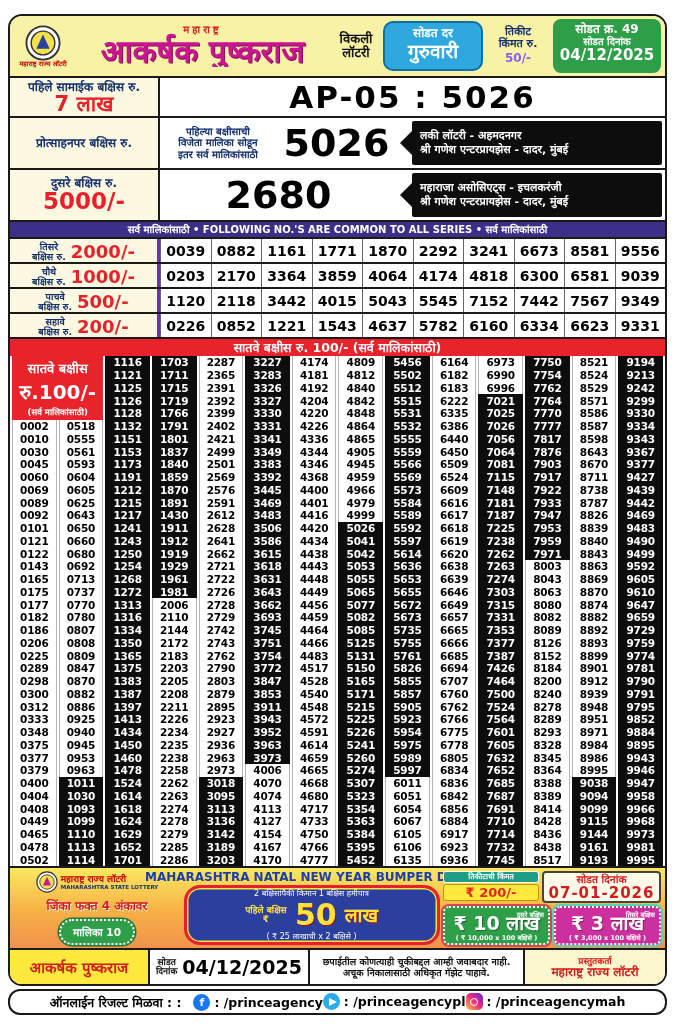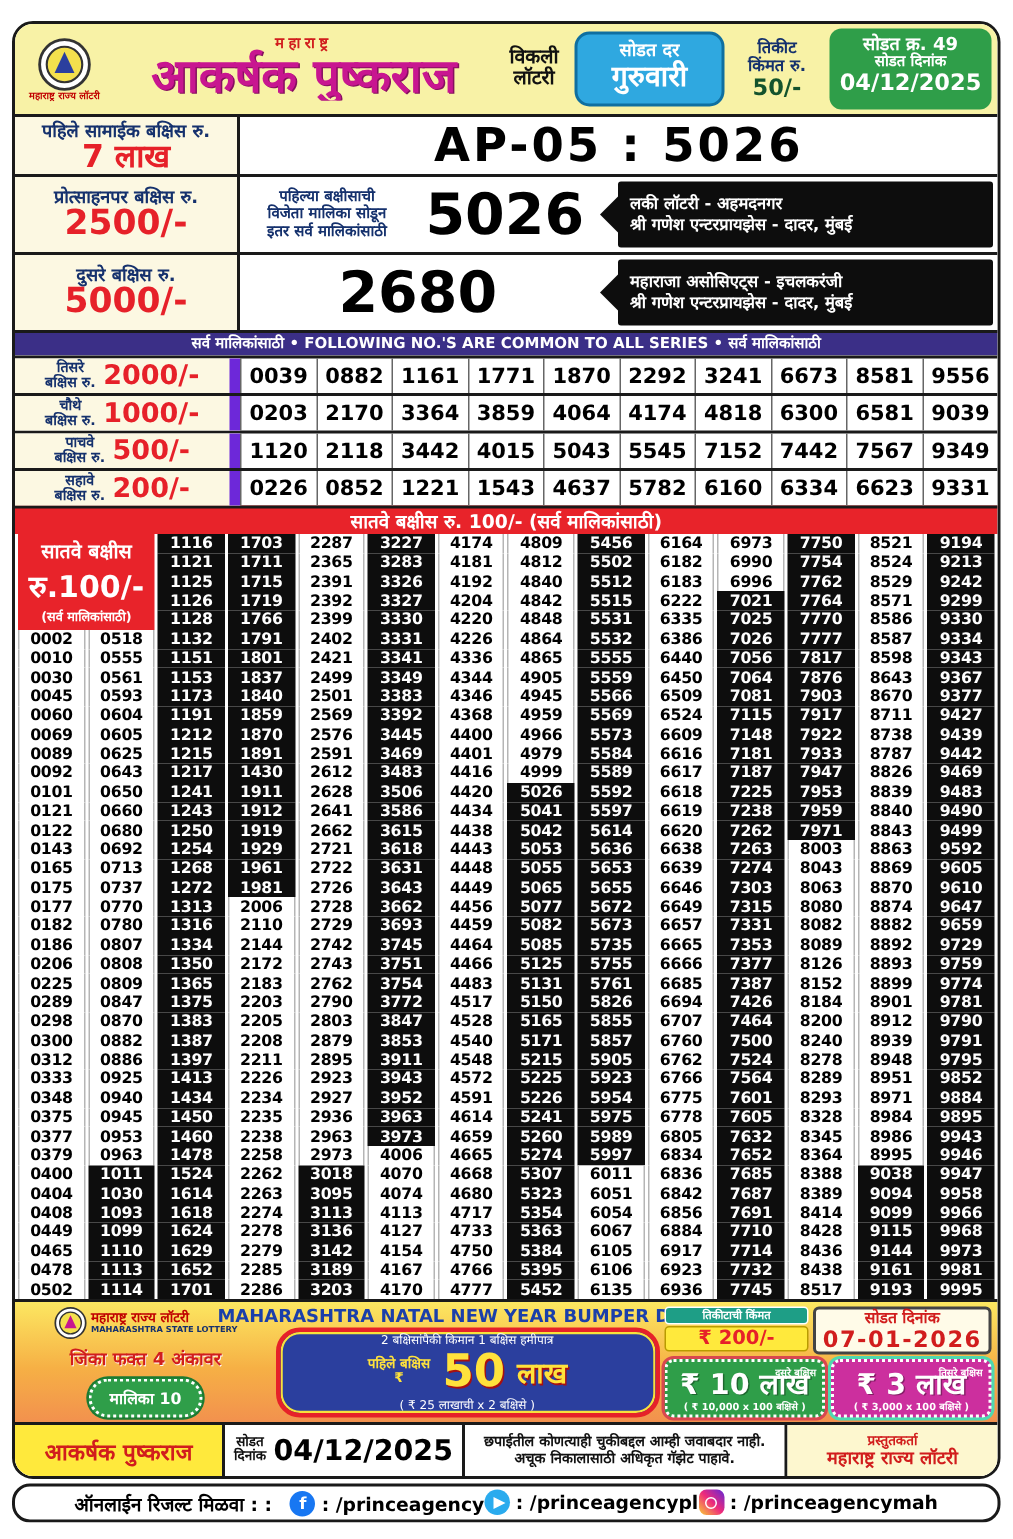--- a/index.html
+++ b/index.html
@@ -13,21 +13,21 @@
   .logo-wrap{width:58px;text-align:center;line-height:0}
   .logo-cap{font-size:6.5px;line-height:7px;color:#c00000;font-weight:bold}
   .title-wrap{flex:1;text-align:center;white-space:nowrap;overflow:hidden}
   .state{color:#d11d1d;font-weight:bold;font-size:10px;letter-spacing:3px;line-height:10px}
   .title{color:#c81690;font-weight:bold;font-size:31px;line-height:32px;text-shadow:1px 1px 0 #86105f}
   .weekly{width:46px;font-size:13px;font-weight:bold;line-height:14px;text-align:center;color:#111}
   .daybox{width:100px;height:50px;background:#2fa8e0;border:2px solid #0f6fa0;border-radius:10px;color:#fff;text-align:center;padding-top:3px}
   .daybox .d1{font-size:12px;font-weight:bold;line-height:14px}
   .daybox .d2{font-size:19px;font-weight:bold;line-height:22px}
   .ticket{width:62px;text-align:center;font-size:11px;font-weight:bold;color:#15316d;line-height:12px}
-  .ticket .tp{color:#14532d;font-size:15px;line-height:17px}
+  .ticket .tp{color:#8b5cf6;font-size:12px;line-height:17px}
   .drawbox{width:108px;height:54px;background:#2f9e49;border-radius:8px;color:#fff;text-align:center;padding-top:3px}
   .g1{font-size:12px;font-weight:bold;line-height:14px}
   .g2{font-size:10px;font-weight:bold;line-height:11px}
   .g3{font-size:15px;font-weight:bold;line-height:16px}
 
   
   .row{display:flex;border-top:2px solid #1a1a1a;align-items:stretch;background:#fff}
   .side-label{width:150px;background:#fcf8e2;border-right:2px solid #1a1a1a;text-align:center;display:flex;flex-direction:column;justify-content:center}
   .sl-top{color:#15316d;font-weight:bold;font-size:12px;line-height:13px}
   .sl-amt{color:#e62129;font-weight:bold;font-size:23px;line-height:23px}
@@ -36,21 +36,21 @@
   .ap-num{flex:1;display:flex;align-items:center;justify-content:center;font-size:31px;font-weight:bold;color:#000;letter-spacing:2px}
   .cons-row,.sec-row{height:52px}
   .cons-note{width:116px;display:flex;flex-direction:column;justify-content:center;text-align:center;font-size:10px;font-weight:bold;color:#15316d;line-height:11.5px}
   .big-num{flex:1;display:flex;align-items:center;justify-content:center;font-size:38px;font-weight:bold;color:#000}
   .seller-box{width:250px;background:#0d0d0d;color:#fff;margin:3px 3px 3px 15px;position:relative;display:flex;flex-direction:column;justify-content:center;padding-left:8px;font-size:11px;font-weight:bold;line-height:14.5px;border-radius:2px}
   .seller-box::before{content:'';position:absolute;left:-12px;top:50%;margin-top:-12px;border-top:12px solid transparent;border-bottom:12px solid transparent;border-right:12px solid #0d0d0d}
 
   .common-bar{height:17px;background:#3b2f87;border-top:2px solid #1a1a1a;color:#fff;font-size:10px;font-weight:bold;text-align:center;line-height:15px}
 
   .prow{display:flex;height:25px;border-top:2px solid #1a1a1a;background:#fff}
-  .plabel{width:150px;background:#fcf8e2;border-right:7px solid #6d28d9;display:flex;align-items:center;justify-content:center;gap:5px}
+  .plabel{width:150px;background:#fcf8e2;border-right:3px solid #6d28d9;display:flex;align-items:flex-end;justify-content:center;gap:5px}
   .pl12{display:flex;flex-direction:column;color:#15316d;font-size:9.5px;font-weight:bold;line-height:10px;text-align:center}
   .pamt{color:#e62129;font-weight:bold;font-size:18px}
   .pnums{flex:1;display:flex}
   .pnum{flex:1;display:flex;align-items:center;justify-content:center;font-weight:bold;font-size:14px;color:#000;border-left:1px solid #666}
 
   .seventh-bar{height:19px;background:#e8232a;border-top:2px solid #1a1a1a;color:#fff;font-weight:bold;font-size:12.5px;text-align:center;line-height:17px}
   .stable{display:grid;grid-template-columns:repeat(14,1fr);grid-auto-rows:12.75px;column-gap:2px;background:#fff;padding:0 2px;height:510px;overflow:hidden}
   .tcell{display:flex;align-items:center;justify-content:center;font-weight:bold;font-size:10.5px;letter-spacing:-0.2px}
   .tcell.dark{background:#0d0d0d;color:#fff}
   .tcell.light{background:#fff;color:#000;border-left:1px solid #b5b5b5;border-right:1px solid #b5b5b5}
@@ -157,21 +157,20 @@
       <div class="side-label">
         <div class="sl-top">पहिले सामाईक बक्षिस रु.</div>
         <div class="sl-amt">7 लाख</div>
       </div>
       <div class="ap-num">AP-05 : 5026</div>
     </section>
 
     <section class="row cons-row">
       <div class="side-label">
         <div class="sl-top">प्रोत्साहनपर बक्षिस रु.</div>
-        <div class="sl-amt">2500/-</div>
       </div>
       <div class="cons-note">
         <div>पहिल्या बक्षीसाची</div>
         <div>विजेता मालिका सोडून</div>
         <div>इतर सर्व मालिकांसाठी</div>
       </div>
       <div class="big-num">5026</div>
       <div class="seller-box">
         <div>लकी लॉटरी - अहमदनगर</div>
         <div>श्री गणेश एन्टरप्रायझेस - दादर, मुंबई</div>

